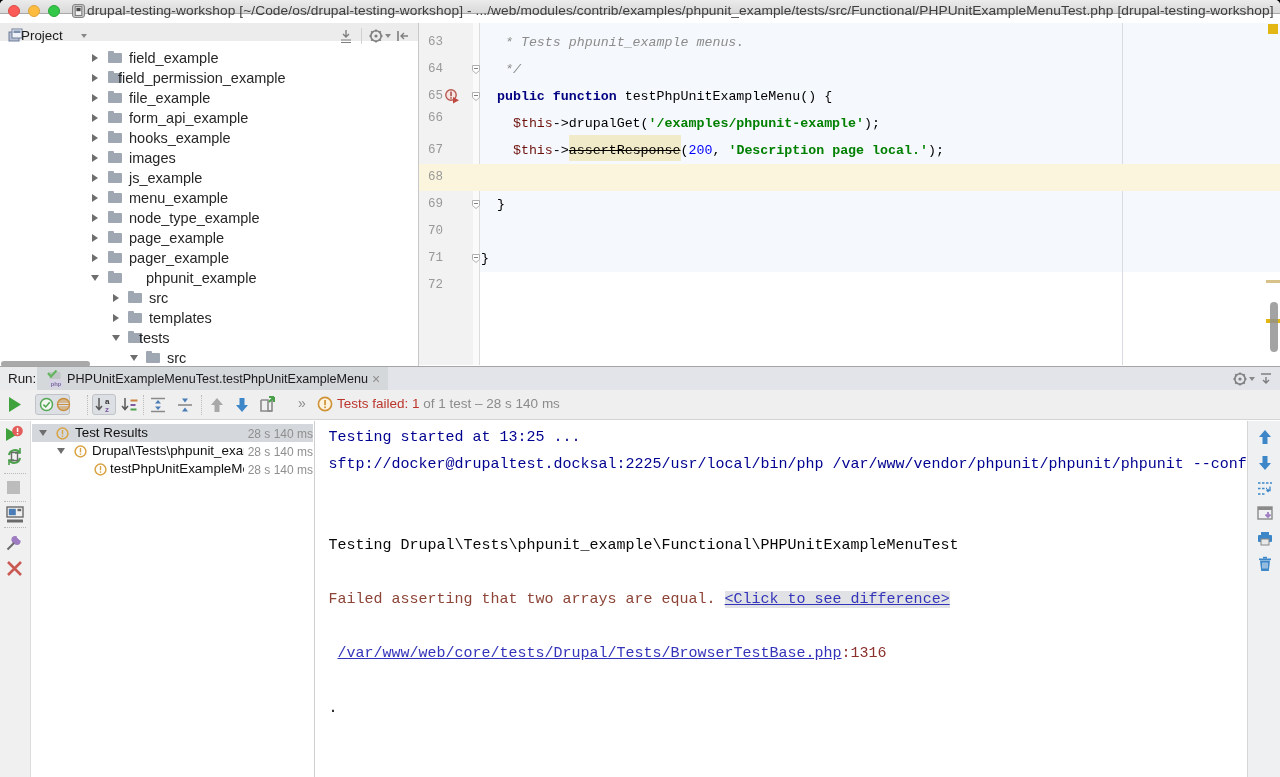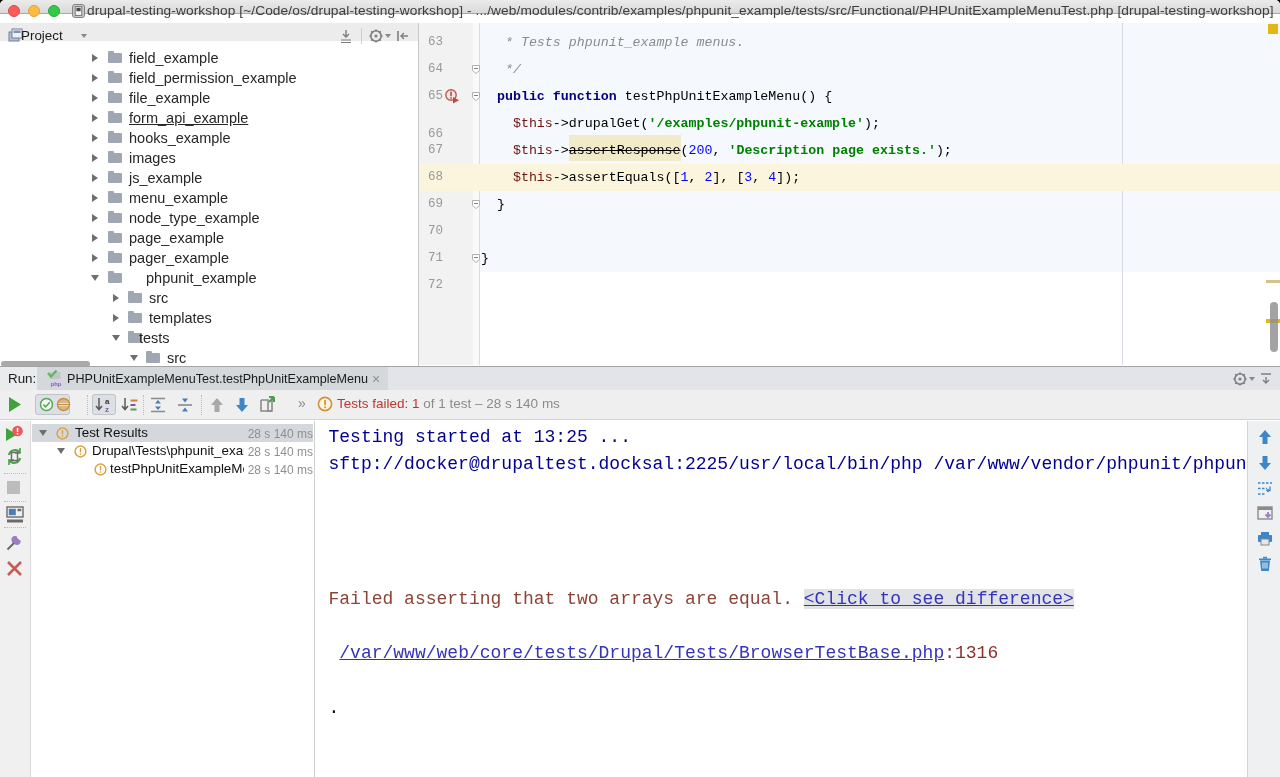--- a/index.html
+++ b/index.html
@@ -37,21 +37,21 @@
 .var { color:#6e120e; }
 
 
 #runtabs { left:0; top:366px; width:1280px; height:24px; background:#e2e4ea; border-top:1px solid #a5a5a5;}
 #runtool { left:0; top:390px; width:1280px; height:30px; background:#efefef; border-bottom:1px solid #d4d4d4; }
 #runcontent { left:0; top:421px; width:1280px; height:356px; background:#fff; }
 #lstrip { left:0; top:0; width:31px; height:356px; background:#f0f0f0; border-right:1px solid #dcdcdc; }
 #ttree { left:32px; top:0; width:281px; height:356px; background:#fff; }
 #console { left:314px; top:0; width:933px; height:356px; background:#fff; border-left:1px solid #cfcfcf; overflow:hidden; }
 #rstrip { left:1247px; top:0; width:33px; height:356px; background:#eef0f2; border-left:1px solid #d5d5d5; }
-.conline { position:absolute; left:13.5px; height:27px; line-height:27px; font-size:18px; font-family:"Liberation Mono", monospace; white-space:pre; color:#080808; }
+.conline { position:absolute; left:13.5px; height:27px; line-height:27px; font-size:15px; font-family:"Liberation Mono", monospace; white-space:pre; color:#080808; }
 .sysout { color:#000091; }
 .err { color:#8d4437; }
 .clink { color:#3434bb; text-decoration:underline; }
 .lnref { color:#8b2f2b; }
 .ttrow { position:absolute; height:18px; line-height:18px; font-size:13.4px; color:#101010; white-space:nowrap; }
 .ttime { position:absolute; font-size:12px; color:#8f8f8f; text-align:right; }
 </style>
 </head>
 <body>
 <div id="win">
@@ -98,31 +98,31 @@
 
   <div id="tree" class="abs">
     <div class="trow" style="top:0px;">
         <i class="arr-r" style="left:92px; top:5.5px;"></i>
         <i class="folder" style="left:108px; top:5px;"></i>
         <span style="position:absolute; left:129px;">field_example</span>
       </div>
     <div class="trow" style="top:20px;">
         <i class="arr-r" style="left:92px; top:5.5px;"></i>
         <i class="folder" style="left:108px; top:5px;"></i>
-        <span style="position:absolute; left:129px;text-align:right;">field_permission_example</span>
+        <span style="position:absolute; left:118px;text-align:right;">field_permission_example</span>
       </div>
     <div class="trow" style="top:40px;">
         <i class="arr-r" style="left:92px; top:5.5px;"></i>
         <i class="folder" style="left:108px; top:5px;"></i>
         <span style="position:absolute; left:129px;">file_example</span>
       </div>
     <div class="trow" style="top:60px;">
         <i class="arr-r" style="left:92px; top:5.5px;"></i>
         <i class="folder" style="left:108px; top:5px;"></i>
-        <span style="position:absolute; left:129px;text-decoration:underline;">form_api_example</span>
+        <span style="position:absolute; left:129px;">form_api_example</span>
       </div>
     <div class="trow" style="top:80px;">
         <i class="arr-r" style="left:92px; top:5.5px;"></i>
         <i class="folder" style="left:108px; top:5px;"></i>
         <span style="position:absolute; left:129px;">hooks_example</span>
       </div>
     <div class="trow" style="top:100px;">
         <i class="arr-r" style="left:92px; top:5.5px;"></i>
         <i class="folder" style="left:108px; top:5px;"></i>
         <span style="position:absolute; left:129px;">images</span>
@@ -189,21 +189,21 @@
     <div class="abs" style="left:59.5px; top:0; width:1px; height:342px; background:#dcdcdc;"></div>
     <div class="abs" style="left:703px; top:0; width:1px; height:342px; background:#d8dce2;"></div>
 
     <div class="abs" style="left:0; top:140.5px; width:861px; height:27px; background:#fcf5de;"></div>
 
     <div class="abs" style="left:149.5px; top:112px; width:112px; height:26px; background:#f2ebc9;"></div>
 
     <div class="lnum" style="top:5.5px;">63</div>
     <div class="lnum" style="top:32.5px;">64</div>
     <div class="lnum" style="top:59.5px;">65</div>
-    <div class="lnum" style="top:98px;">66</div>
+    <div class="lnum" style="top:82px;">66</div>
     <div class="lnum" style="top:113.5px;">67</div>
     <div class="lnum" style="top:140.5px;">68</div>
     <div class="lnum" style="top:167.5px;">69</div>
     <div class="lnum" style="top:194.5px;">70</div>
     <div class="lnum" style="top:221.5px;">71</div>
     <div class="lnum" style="top:248.5px;">72</div>
 
     <svg class="abs" style="left:52px; top:41px;" width="10" height="11" viewBox="0 0 10 11">
         <path d="M1.5 1.5 h7 v5 l-3.5 3 l-3.5 -3 z" fill="#ffffff" stroke="#b0b0b0"></path>
         <path d="M3 4.5 h4" stroke="#808080"></path>
@@ -225,22 +225,21 @@
       <circle cx="7" cy="7" r="5.2" fill="#f8e4e2" stroke="#b65a50" stroke-width="1.4"></circle>
       <rect x="6.3" y="3.6" width="1.5" height="4.6" fill="#a04b42"></rect>
       <rect x="6.3" y="9.2" width="1.5" height="1.5" fill="#a04b42"></rect>
       <path d="M9 9 l6 3.2 l-6 3.2 z" fill="#c04840"></path>
     </svg>
 
     <div class="codeline" style="top:5.5px;"><span class="cmt">   * Tests phpunit_example menus.</span></div>
     <div class="codeline" style="top:32.5px;"><span class="cmt">   */</span></div>
     <div class="codeline" style="top:86.5px;">    <span class="var">$this</span>-&gt;drupalGet(<span class="str">'/examples/phpunit-example'</span>);</div>
     <div class="codeline" style="top:59.5px;">  <span class="kw">public function</span> testPhpUnitExampleMenu() {</div>
-    <div class="codeline" style="top:113.5px;">    <span class="var">$this</span>-&gt;<span style="text-decoration:line-through;">assertResponse</span>(<span class="num">200</span>, <span class="str">'Description page exists.'</span>);</div>
-    <div class="codeline" style="top:140.5px;">    <span class="var">$this</span>-&gt;assertEquals([<span class="num">1</span>, <span class="num">2</span>], [<span class="num">3</span>, <span class="num">4</span>]);</div>
+    <div class="codeline" style="top:113.5px;">    <span class="var">$this</span>-&gt;<span style="text-decoration:line-through;">assertResponse</span>(<span class="num">200</span>, <span class="str">'Description page local.'</span>);</div>
     <div class="codeline" style="top:167.5px;">  }</div>
     <div class="codeline" style="top:221.5px;">}</div>
 
     <div class="abs" style="left:849px; top:1px; width:10px; height:10px; background:#e3b713;"></div>
     <div class="abs" style="left:847px; top:257px; width:14px; height:2.5px; background:#d8c28a;"></div>
     <div class="abs" style="left:847px; top:296px; width:14px; height:3.5px; background:#e3b713;"></div>
     <div class="abs" style="left:850.5px; top:279px; width:8px; height:50px; background:#8f8f8f; border-radius:4px; opacity:0.82;"></div>
   </div>
 
   <div id="runtabs" class="abs">
@@ -391,20 +390,21 @@
             <rect x="5.8" y="3" width="1.4" height="4.4" fill="#d9a343"></rect>
             <rect x="5.8" y="8.4" width="1.4" height="1.4" fill="#d9a343"></rect>
           </svg>
         <span style="position:absolute; left:78px; width:134px; overflow:hidden; display:inline-block; height:18px;">testPhpUnitExampleMenu</span>
         <span class="ttime" style="left:201px; top:1px; width:80px;">28 s 140 ms</span>
       </div>
     </div>
     <div id="console" class="abs">
       <div class="conline sysout" style="top:2.5px;">Testing started at 13:25 ...</div>
       <div class="conline sysout" style="top:29.6px;">sftp://docker@drupaltest.docksal:2225/usr/local/bin/php /var/www/vendor/phpunit/phpunit/phpunit --configuration /var/www</div>
+      <div class="conline" style="top:110.9px;">Testing Drupal\Tests\phpunit_example\Functional\PHPUnitExampleMenuTest</div>
       <div class="conline" style="top:165.1px;text-align:right;"><span class="err">Failed asserting that two arrays are equal.</span> <span class="clink" style="background:#e0e2e6;">&lt;Click to see difference&gt;</span></div>
       <div class="conline" style="top:219.3px;"> <span class="clink">/var/www/web/core/tests/Drupal/Tests/BrowserTestBase.php</span><span class="lnref">:1316</span></div>
       <div class="conline" style="top:273.5px;">.</div>
     </div>
     <div id="rstrip" class="abs">
       <svg class="abs" style="left:10px; top:8px;" width="14" height="16" viewBox="0 0 14 16">
           <path d="M7 1 L13 8 H9.5 V15 H4.5 V8 H1 z" fill="#3d87c9"></path>
         </svg>
       <svg class="abs" style="left:10px; top:34px;" width="14" height="16" viewBox="0 0 14 16">
           <path d="M7 15 L1 8 H4.5 V1 H9.5 V8 H13 z" fill="#3d87c9"></path>

